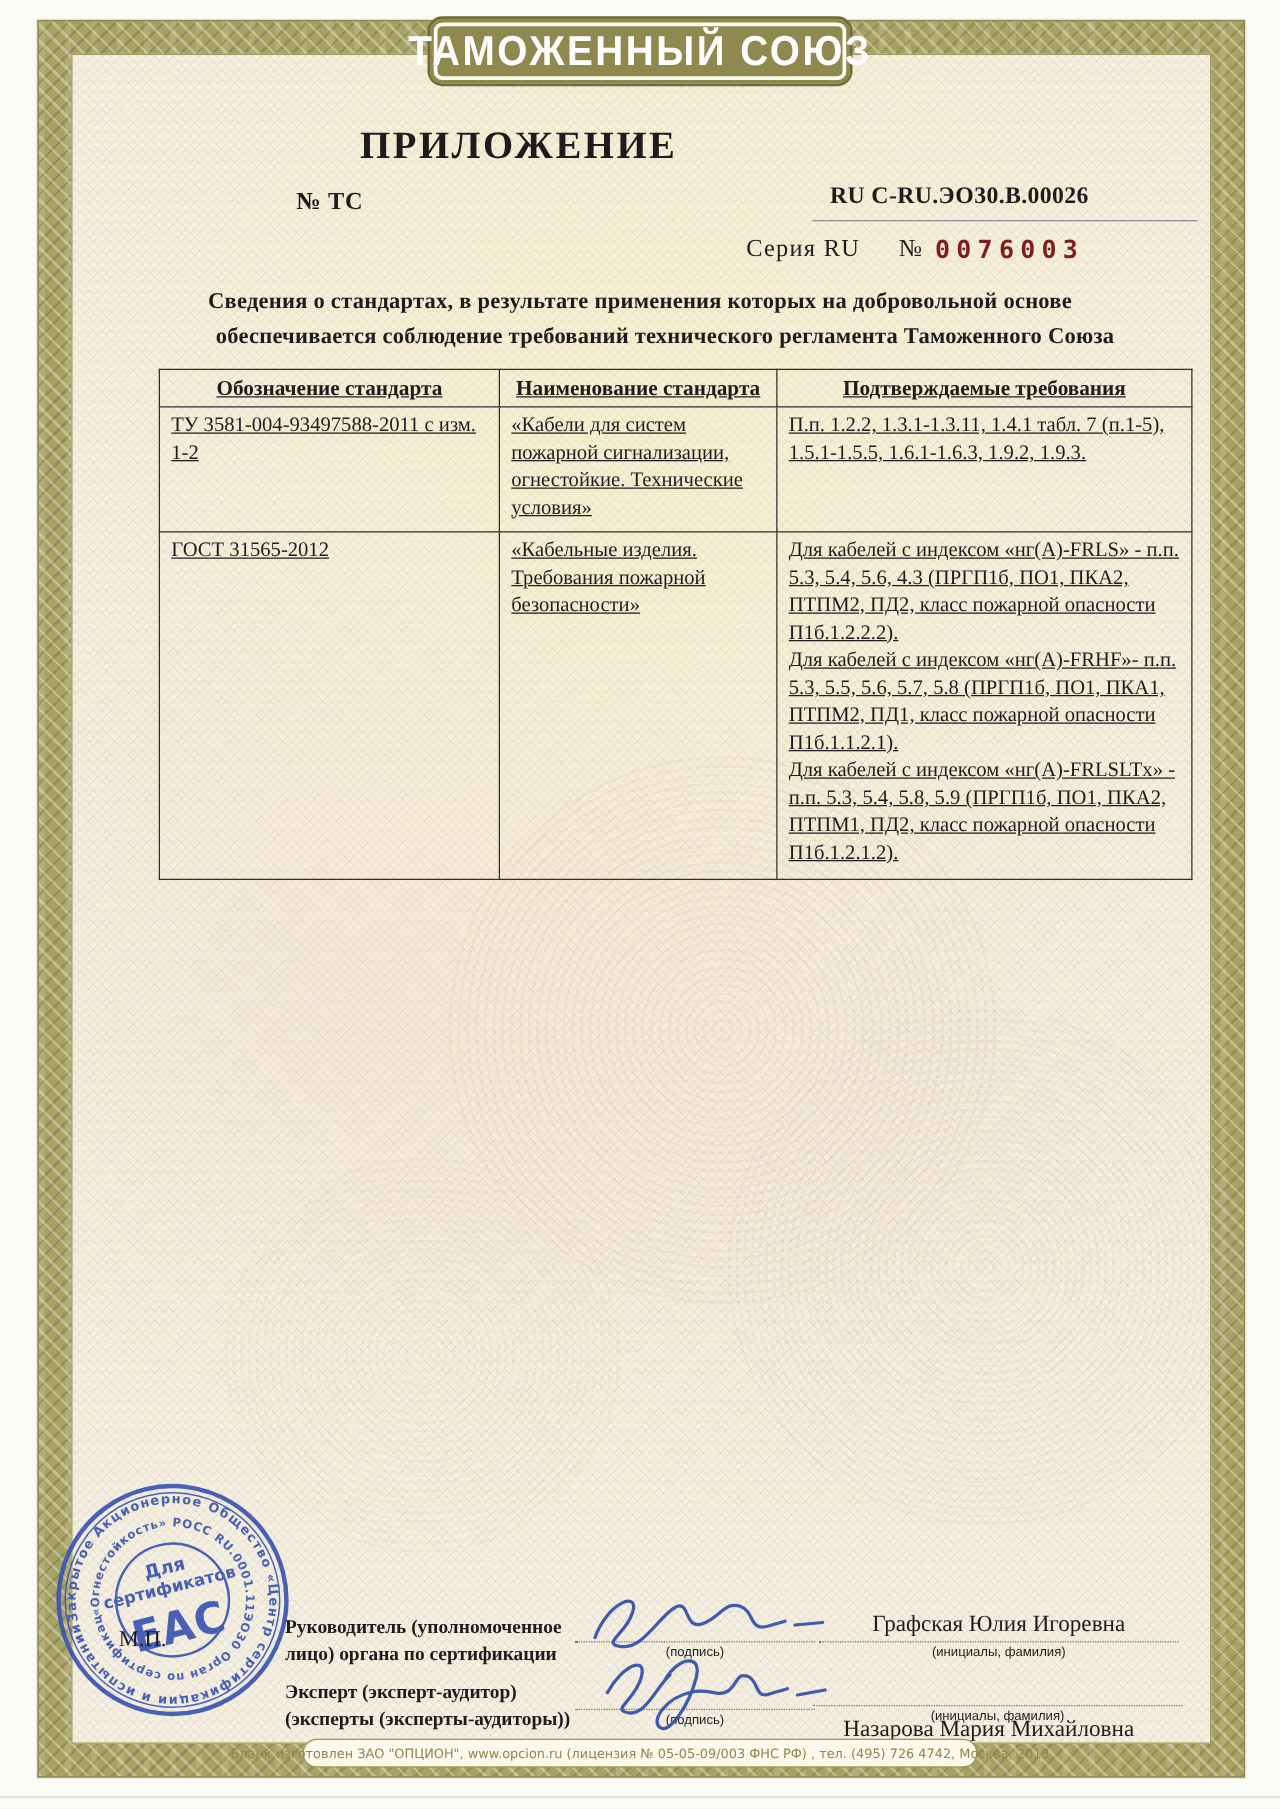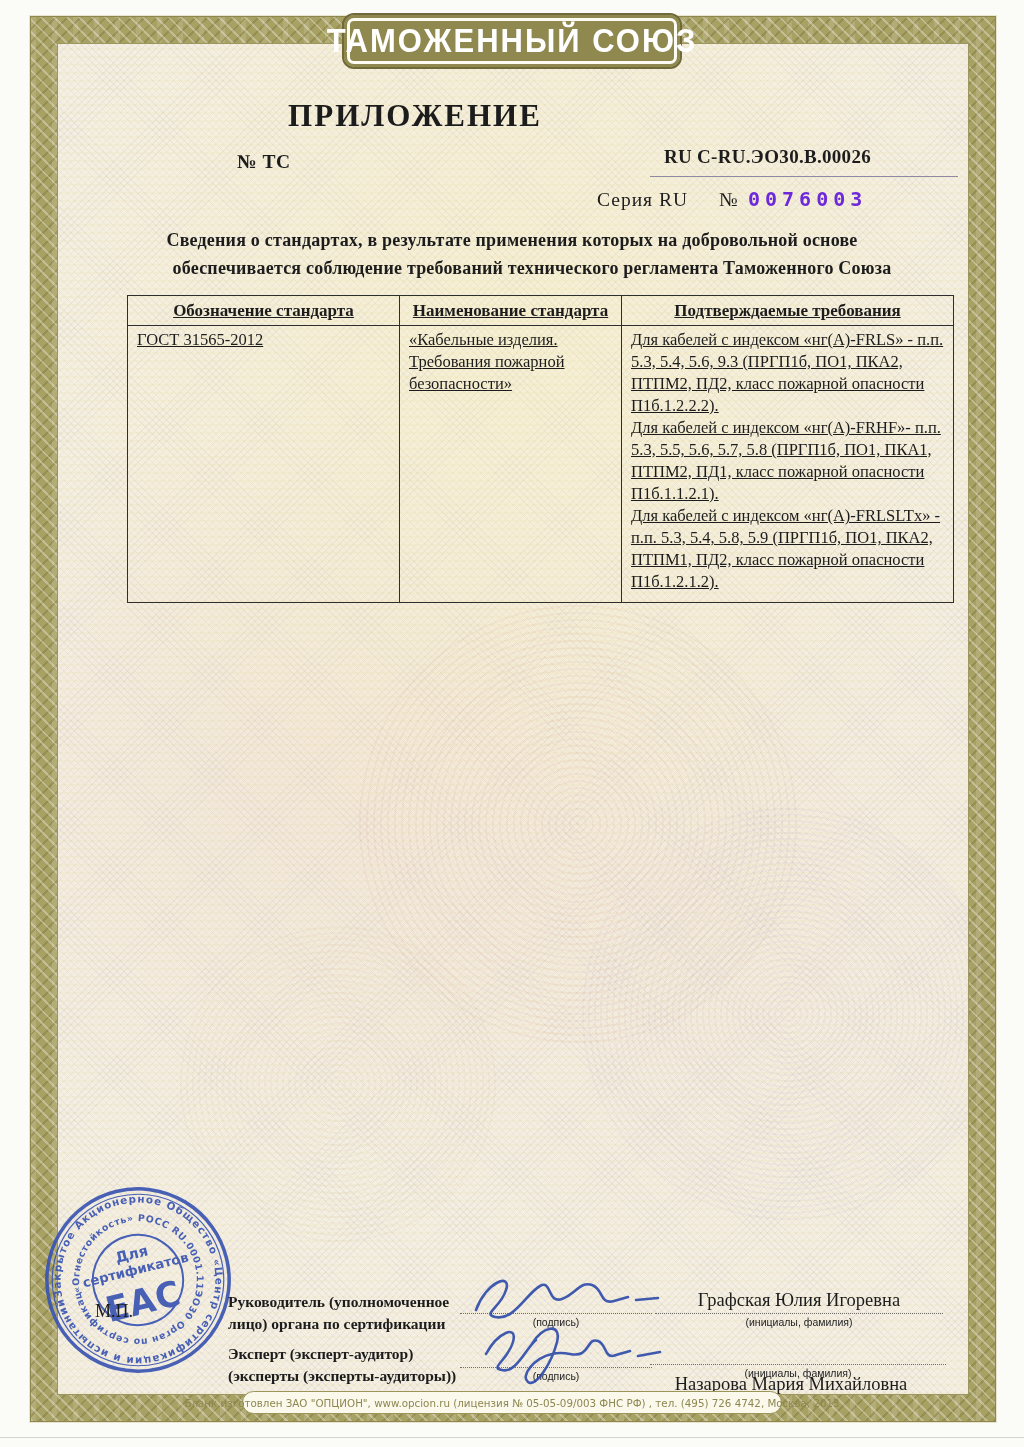--- a/index.html
+++ b/index.html
@@ -66,21 +66,21 @@
   .certnum{
     position:absolute;left:664px;top:146px;font-size:19px;font-weight:bold;
     letter-spacing:.3px;white-space:nowrap;
   }
   .certline{position:absolute;left:650px;top:150px;width:308px;height:26px;border-bottom:1.5px solid #8f89a6;}
   .series{position:absolute;left:597px;top:189px;font-size:19.5px;letter-spacing:1px;}
   .nosign{position:absolute;left:719px;top:189px;font-size:19.5px;}
   .serial{
     position:absolute;left:748px;top:187px;
     font-family:"DejaVu Sans Mono", monospace;font-weight:bold;font-size:20px;
-    letter-spacing:5px;color:#6d28d9;
+    letter-spacing:5px;color:#7f1d1d;
   }
   .intro{position:absolute;left:0;width:1024px;text-align:center;font-size:18px;font-weight:bold;letter-spacing:.2px;}
   .intro1{top:230px;} .intro2{top:258px;padding-left:20px;}
 
   
   table.std{
     position:absolute;left:127px;top:295px;width:826px;border-collapse:collapse;
     font-size:16.5px;line-height:1.32;table-layout:fixed;text-decoration:underline;
   }
   table.std th, table.std td{border:1.4px solid #2e2e2e;vertical-align:top;padding:3px 9px 9px 9px;}
@@ -160,24 +160,31 @@
     </colgroup>
   <thead>
     <tr>
       <th>Обозначение стандарта</th>
       <th>Наименование стандарта</th>
       <th>Подтверждаемые требования</th>
     </tr>
   </thead>
   <tbody>
     <tr>
+      <td>ТУ 3581-004-93497588-2011 с изм. 1-2</td>
+      <td>«Кабели для систем пожарной сигнализации, огнестойкие. Технические условия»</td>
+      <td>
+        <div>П.п. 1.2.2, 1.3.1-1.3.11, 1.4.1 табл. 7 (п.1-5), 1.5.1-1.5.5, 1.6.1-1.6.3, 1.9.2, 1.9.3.</div>
+      </td>
+    </tr>
+    <tr>
       <td>ГОСТ 31565-2012</td>
       <td>«Кабельные изделия. Требования пожарной безопасности»</td>
       <td>
-        <div>Для кабелей с индексом «нг(А)-FRLS» -  п.п. 5.3, 5.4, 5.6, 9.3 (ПРГП1б, ПО1, ПКА2, ПТПМ2, ПД2, класс пожарной опасности П1б.1.2.2.2).</div>
+        <div>Для кабелей с индексом «нг(А)-FRLS» -  п.п. 5.3, 5.4, 5.6, 4.3 (ПРГП1б, ПО1, ПКА2, ПТПМ2, ПД2, класс пожарной опасности П1б.1.2.2.2).</div>
         <div>Для кабелей с индексом «нг(А)-FRHF»- п.п. 5.3, 5.5, 5.6, 5.7, 5.8 (ПРГП1б, ПО1, ПКА1, ПТПМ2, ПД1, класс пожарной опасности П1б.1.1.2.1).</div>
         <div>Для кабелей с индексом «нг(А)-FRLSLTx» -  п.п. 5.3, 5.4, 5.8, 5.9 (ПРГП1б, ПО1, ПКА2, ПТПМ1, ПД2, класс пожарной опасности П1б.1.2.1.2).</div>
       </td>
     </tr>
   </tbody>
 </table>
 
 <svg class="stamp" width="196" height="196" viewBox="-100 -100 200 200">
   <g transform="rotate(-14)" fill="none" stroke="#3a55b2">
     <circle r="93" stroke-width="3.6"></circle>

